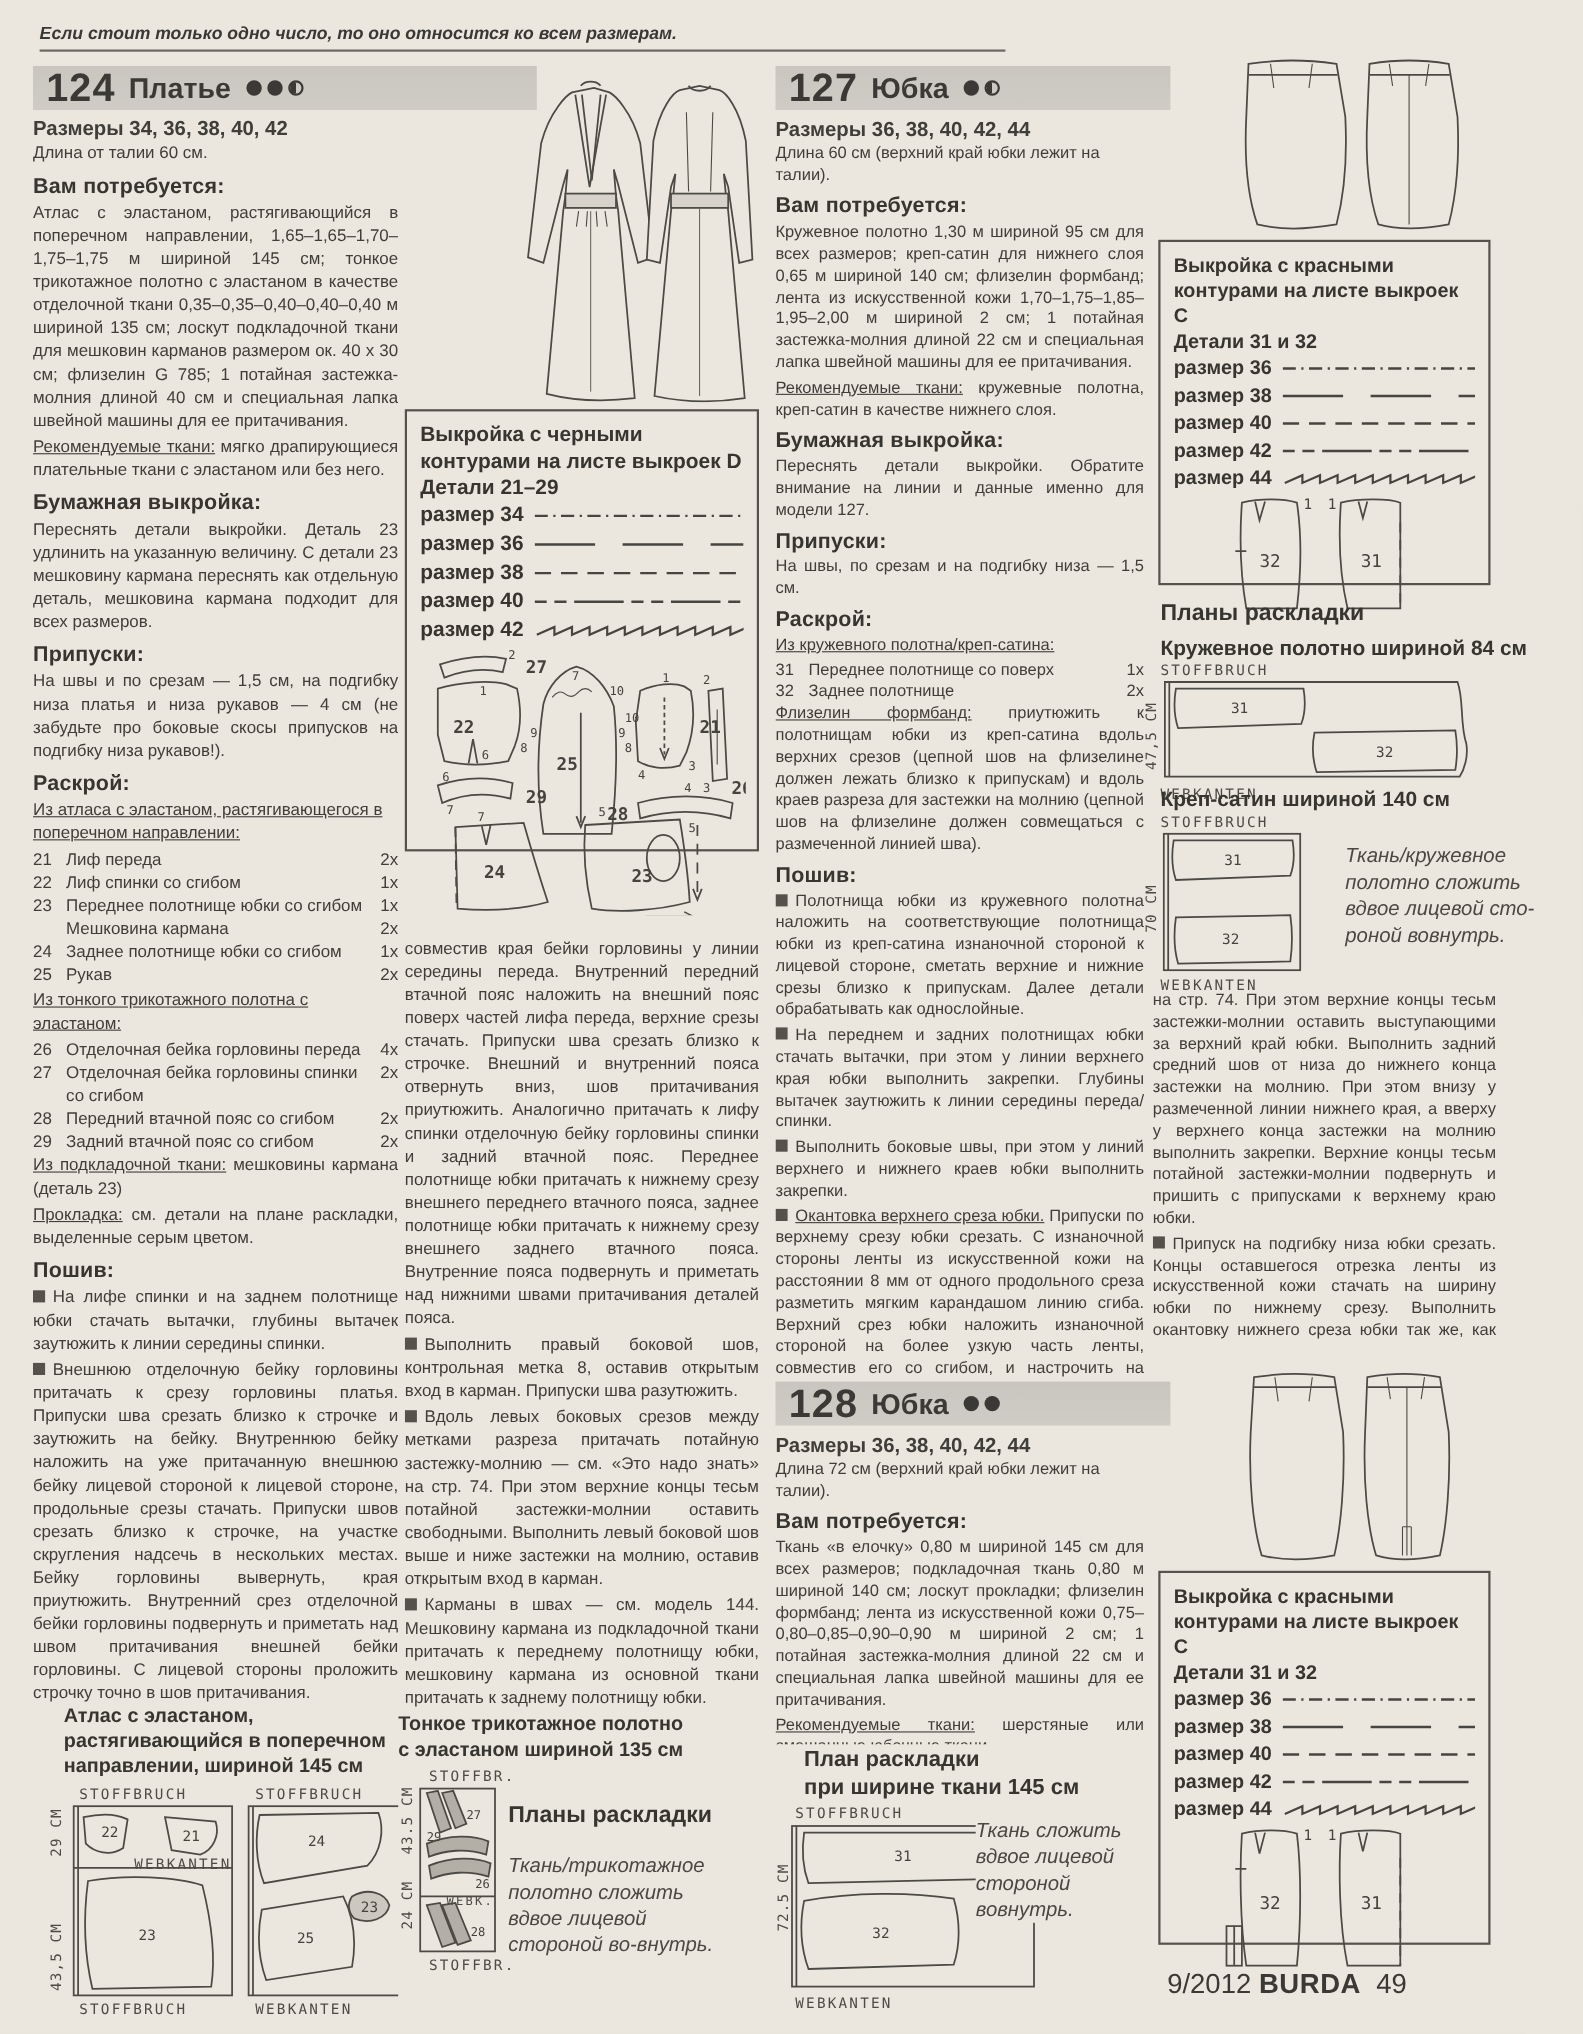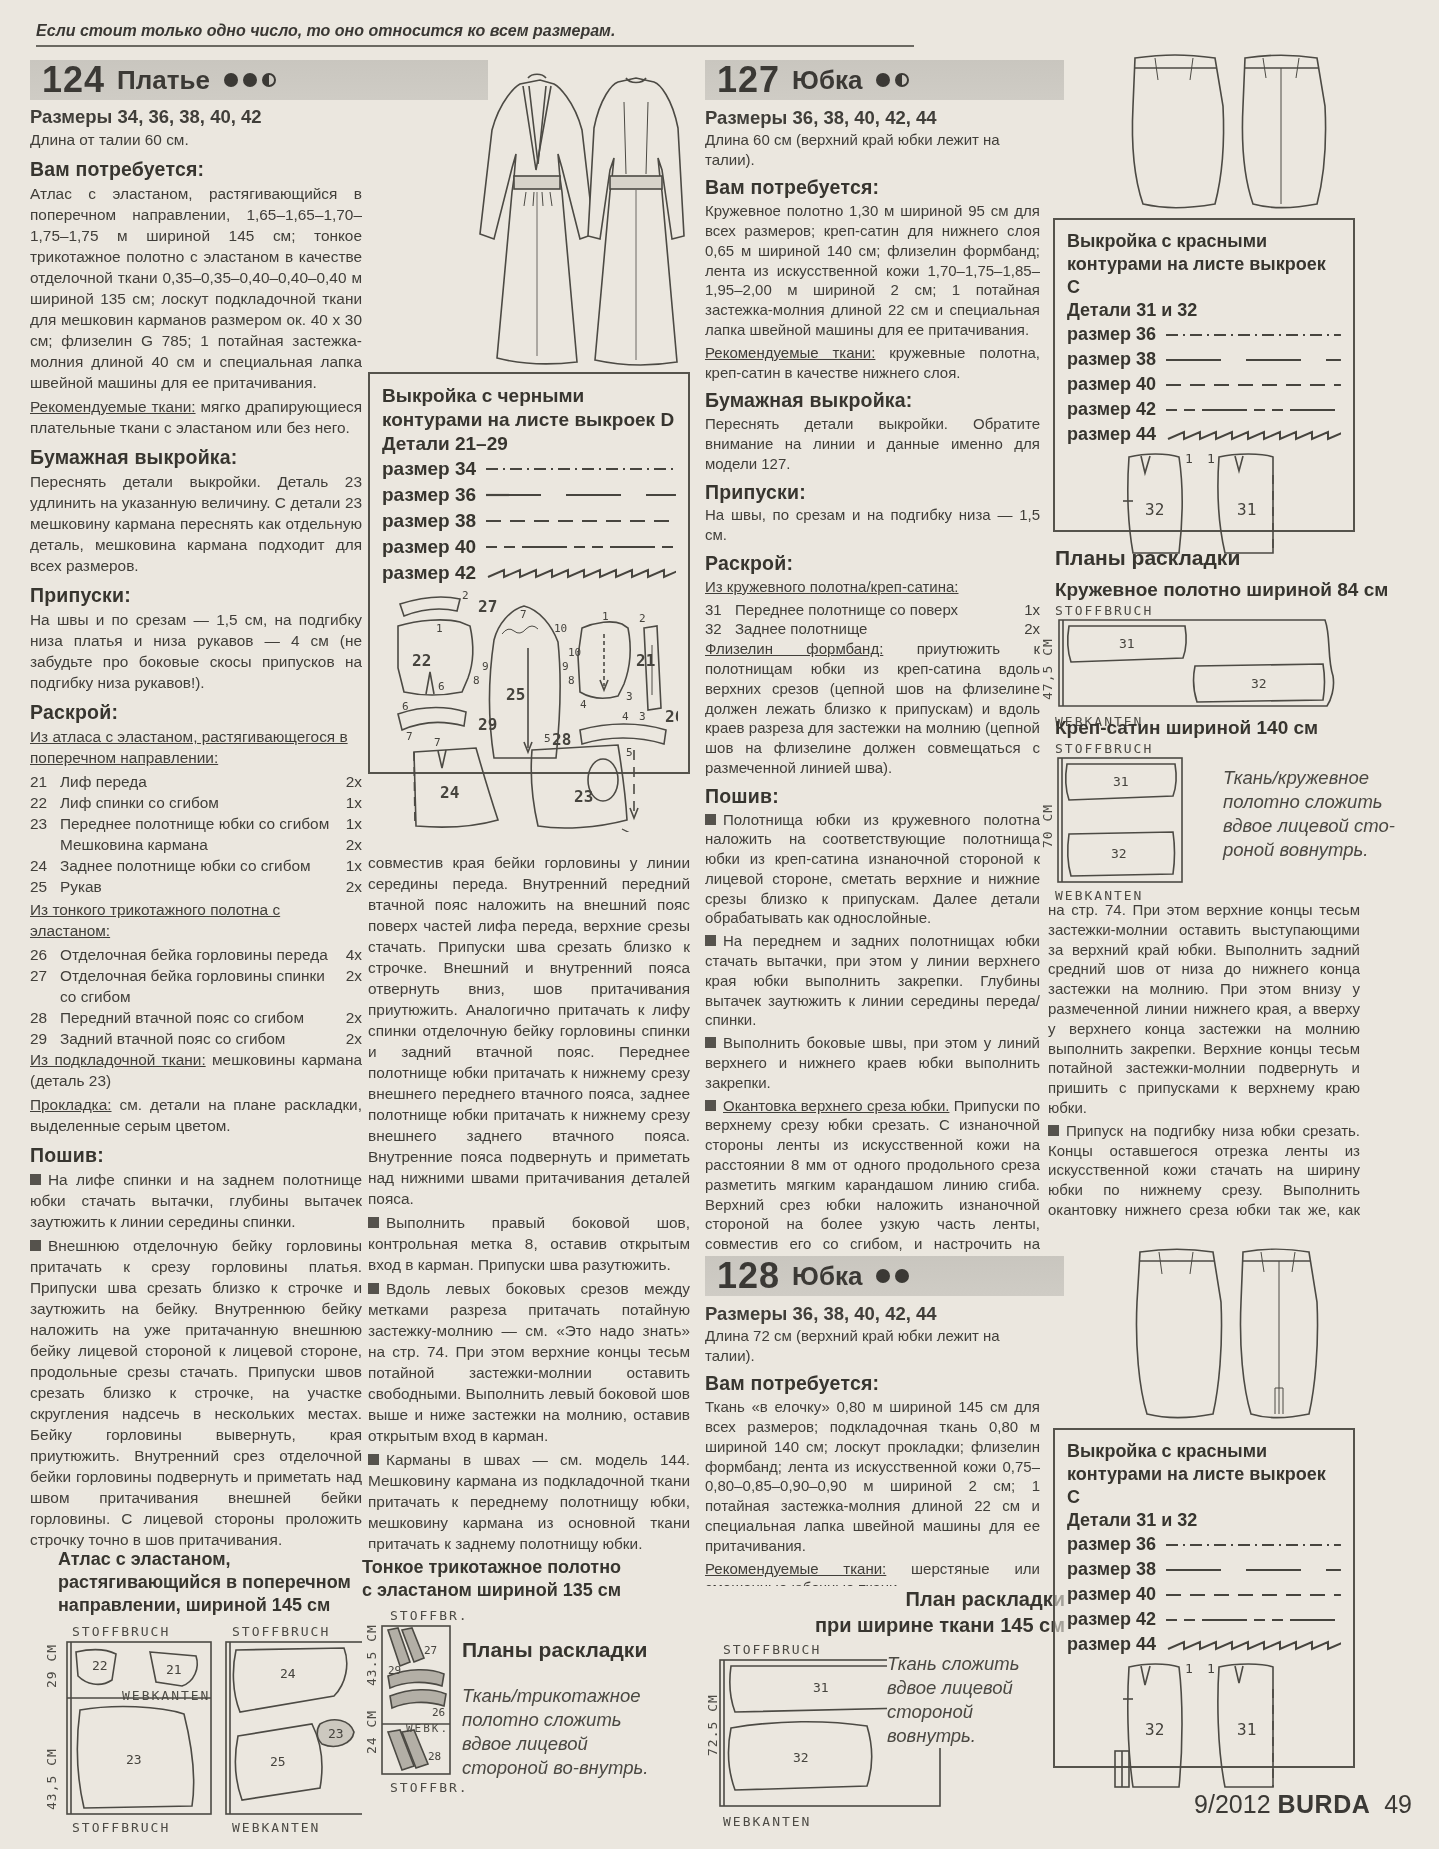--- a/index.html
+++ b/index.html
@@ -391,21 +391,21 @@
   </div>
   <div class="abs col mask" style="left:705px;top:1304px;width:335px;height:282px;overflow:hidden;font-size:15px;line-height:19.8px;">
     <div class="b1">Размеры 36, 38, 40, 42, 44</div>
     <div class="plain">Длина 72 см (верхний край юбки лежит на талии).</div>
     <div class="h2">Вам потребуется:</div>
     <p>Ткань «в елочку» 0,80 м шириной 145 см для всех размеров; подкладочная ткань 0,80 м шириной 140 см; лоскут прокладки; флизелин формбанд; лента из искусственной кожи 0,75–0,80–0,85–0,90–0,90 м шириной 2 см; 1 потайная застежка-молния длиной 22 см и специальная лапка швейной машины для ее притачивания.</p>
     <p><span class="ul">Рекомендуемые ткани:</span><span> шерстяные или смешанные юбочные ткани.</span></p>
   </div>
 
   <div class="abs mask" style="left:705px;top:1586px;width:360px;height:260px;">
-    <div class="smallb" style="margin-left:8px;font-size:20px;line-height:26px;text-align:right;">План раскладки
+    <div class="smallb" style="margin-left:26px;font-size:20px;line-height:26px;">План раскладки
 при ширине ткани 145 см</div>
     <div class="abs mono" style="left:18px;top:56px;">STOFFBRUCH</div>
     <div class="abs vlab" style="left:0px;top:170px;">72.5 CM</div>
     <svg class="abs" style="left:12px;top:72px;" width="226" height="150" viewBox="0 0 226 150">
       <g class="ln">
         <rect x="3" y="2" width="220" height="146"></rect>
         <line x1="7" y1="2" x2="7" y2="148"></line>
         <path d="M14,8 L196,8 C198,24 196,40 190,50 L18,54 C12,38 12,22 14,8 Z"></path>
         <path d="M14,70 C60,62 110,62 150,68 C156,88 156,110 150,128 L18,132 C10,110 10,90 14,70 Z"></path>
       </g>
@@ -591,19 +591,19 @@
         <text x="118" y="14">1</text>
         <text x="140" y="14">1</text>
       </g>
       <g font-size="16">
         <text x="78" y="76">32</text>
         <text x="170" y="76">31</text>
       </g>
     </svg>
   </div>
 
-  <div class="abs footer" style="left:1112px;top:1790px;width:300px;">
+  <div class="abs footer" style="left:1020px;top:1790px;width:300px;text-align:center;">
     <span>9/2012</span>
     <b>BURDA</b>&nbsp;
     <span>49</span>
   </div>
 
 </div>
 
 </body></html>

